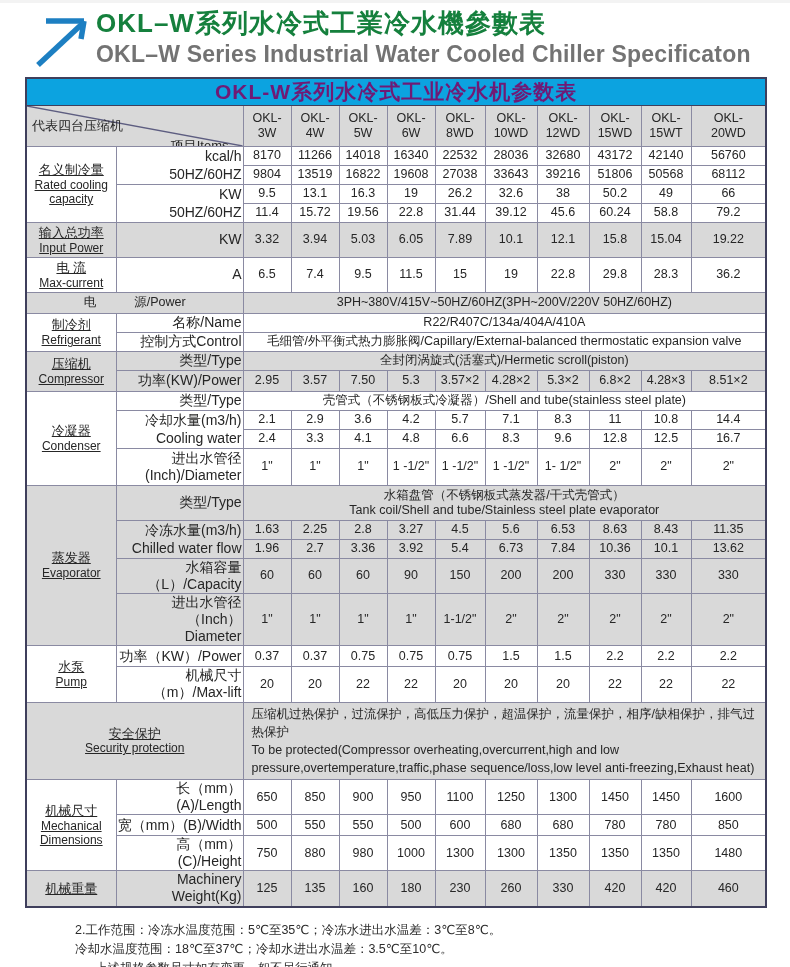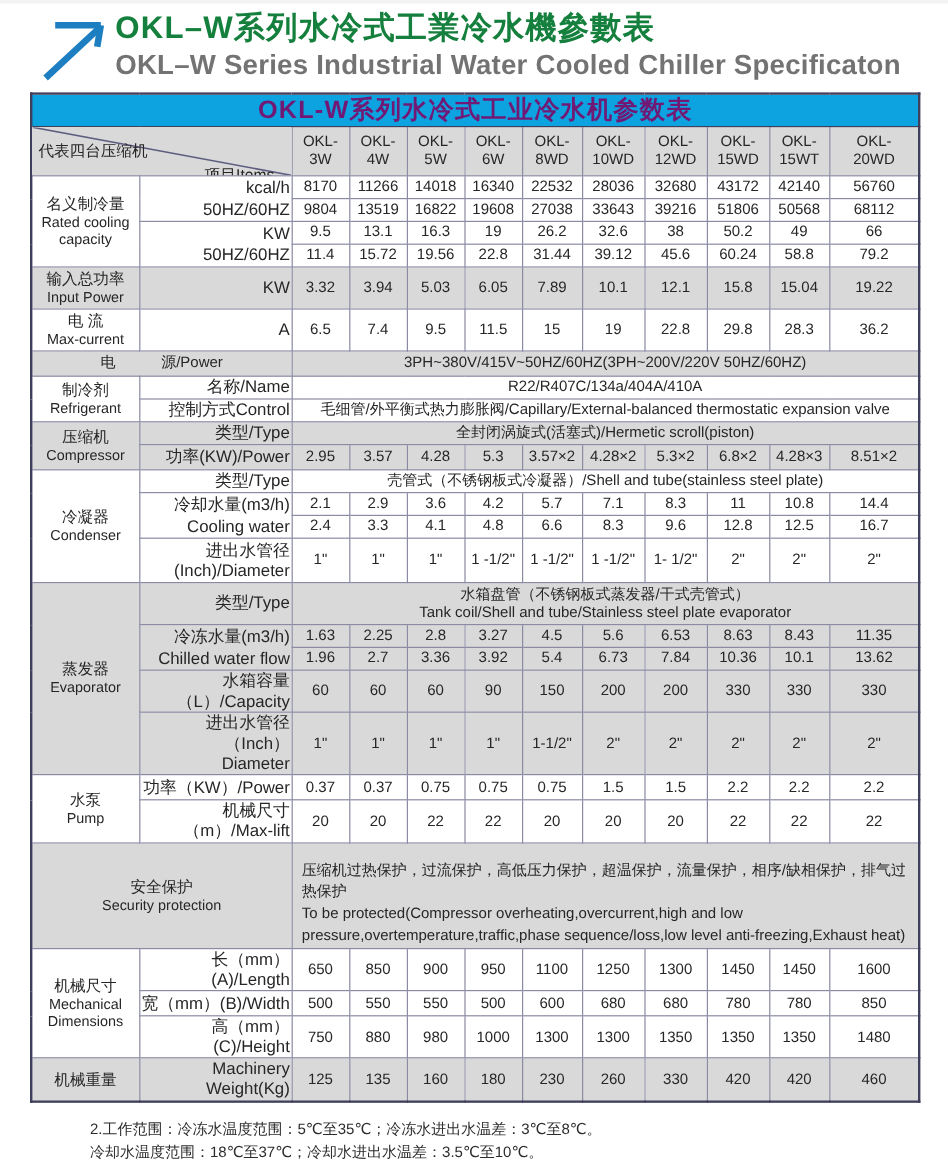--- a/index.html
+++ b/index.html
@@ -39,26 +39,26 @@
   .corner .cm{position:absolute;left:5px;top:50%;transform:translateY(-50%);font-size:13px;}
   .corner .ci{position:absolute;right:14px;top:52%;transform:translateY(-50%);font-size:13px;margin-top:19px;}
   .model div{font-size:12.5px;}
   .h18 td{height:18px;}
   .h20 td{height:20px;}
   .h21 td{height:21px;}
   .h32 td{height:32px;}
   .h34 td{height:34px;}
   .h36 td{height:36px;}
   .h58 td{height:58px;}
-  .glabel{font-size:13px;}
+  .glabel{font-size:13px;text-decoration:underline;}
   .glabel .en{font-size:12px;}
   .ilabel{font-size:14px;text-align:right;}
   .wide{font-size:12.5px;margin-top:16px;}
   .ps-label{display:flex;justify-content:center;gap:38px;}
-  .sec-text{text-align:left;padding:13px 6px 2px 8px;font-size:12.5px;line-height:1.45;}
+  .sec-text{text-align:left;padding:2px 6px 2px 8px;font-size:12.5px;line-height:1.45;}
   
   .notes{margin:13px 0 0 45px;font-size:12.5px;color:#2c2c2c;line-height:1.52;width:720px;}
   .nl{white-space:nowrap;}
   .ind1{padding-left:30px;}
   .ind2{padding-left:50px;}
 </style>
 </head>
 <body>
 
 <div class="topstrip"></div>
@@ -271,21 +271,21 @@
           <div>压缩机</div>
           <div class="en">Compressor</div>
         </td>
     <td class="ilabel">类型/Type</td>
     <td colspan="10" class="wide">全封闭涡旋式(活塞式)/Hermetic scroll(piston)</td>
   </tr>
   <tr class="band h20">
     <td class="ilabel">功率(KW)/Power</td>
     <td>2.95</td>
         <td>3.57</td>
-        <td>4.28</td>
+        <td>7.50</td>
         <td>5.3</td>
         <td>3.57×2</td>
         <td>4.28×2</td>
         <td>5.3×2</td>
         <td>6.8×2</td>
         <td>4.28×3</td>
         <td>8.51×2</td>
   </tr>
 
   <tr class="sec h18">

